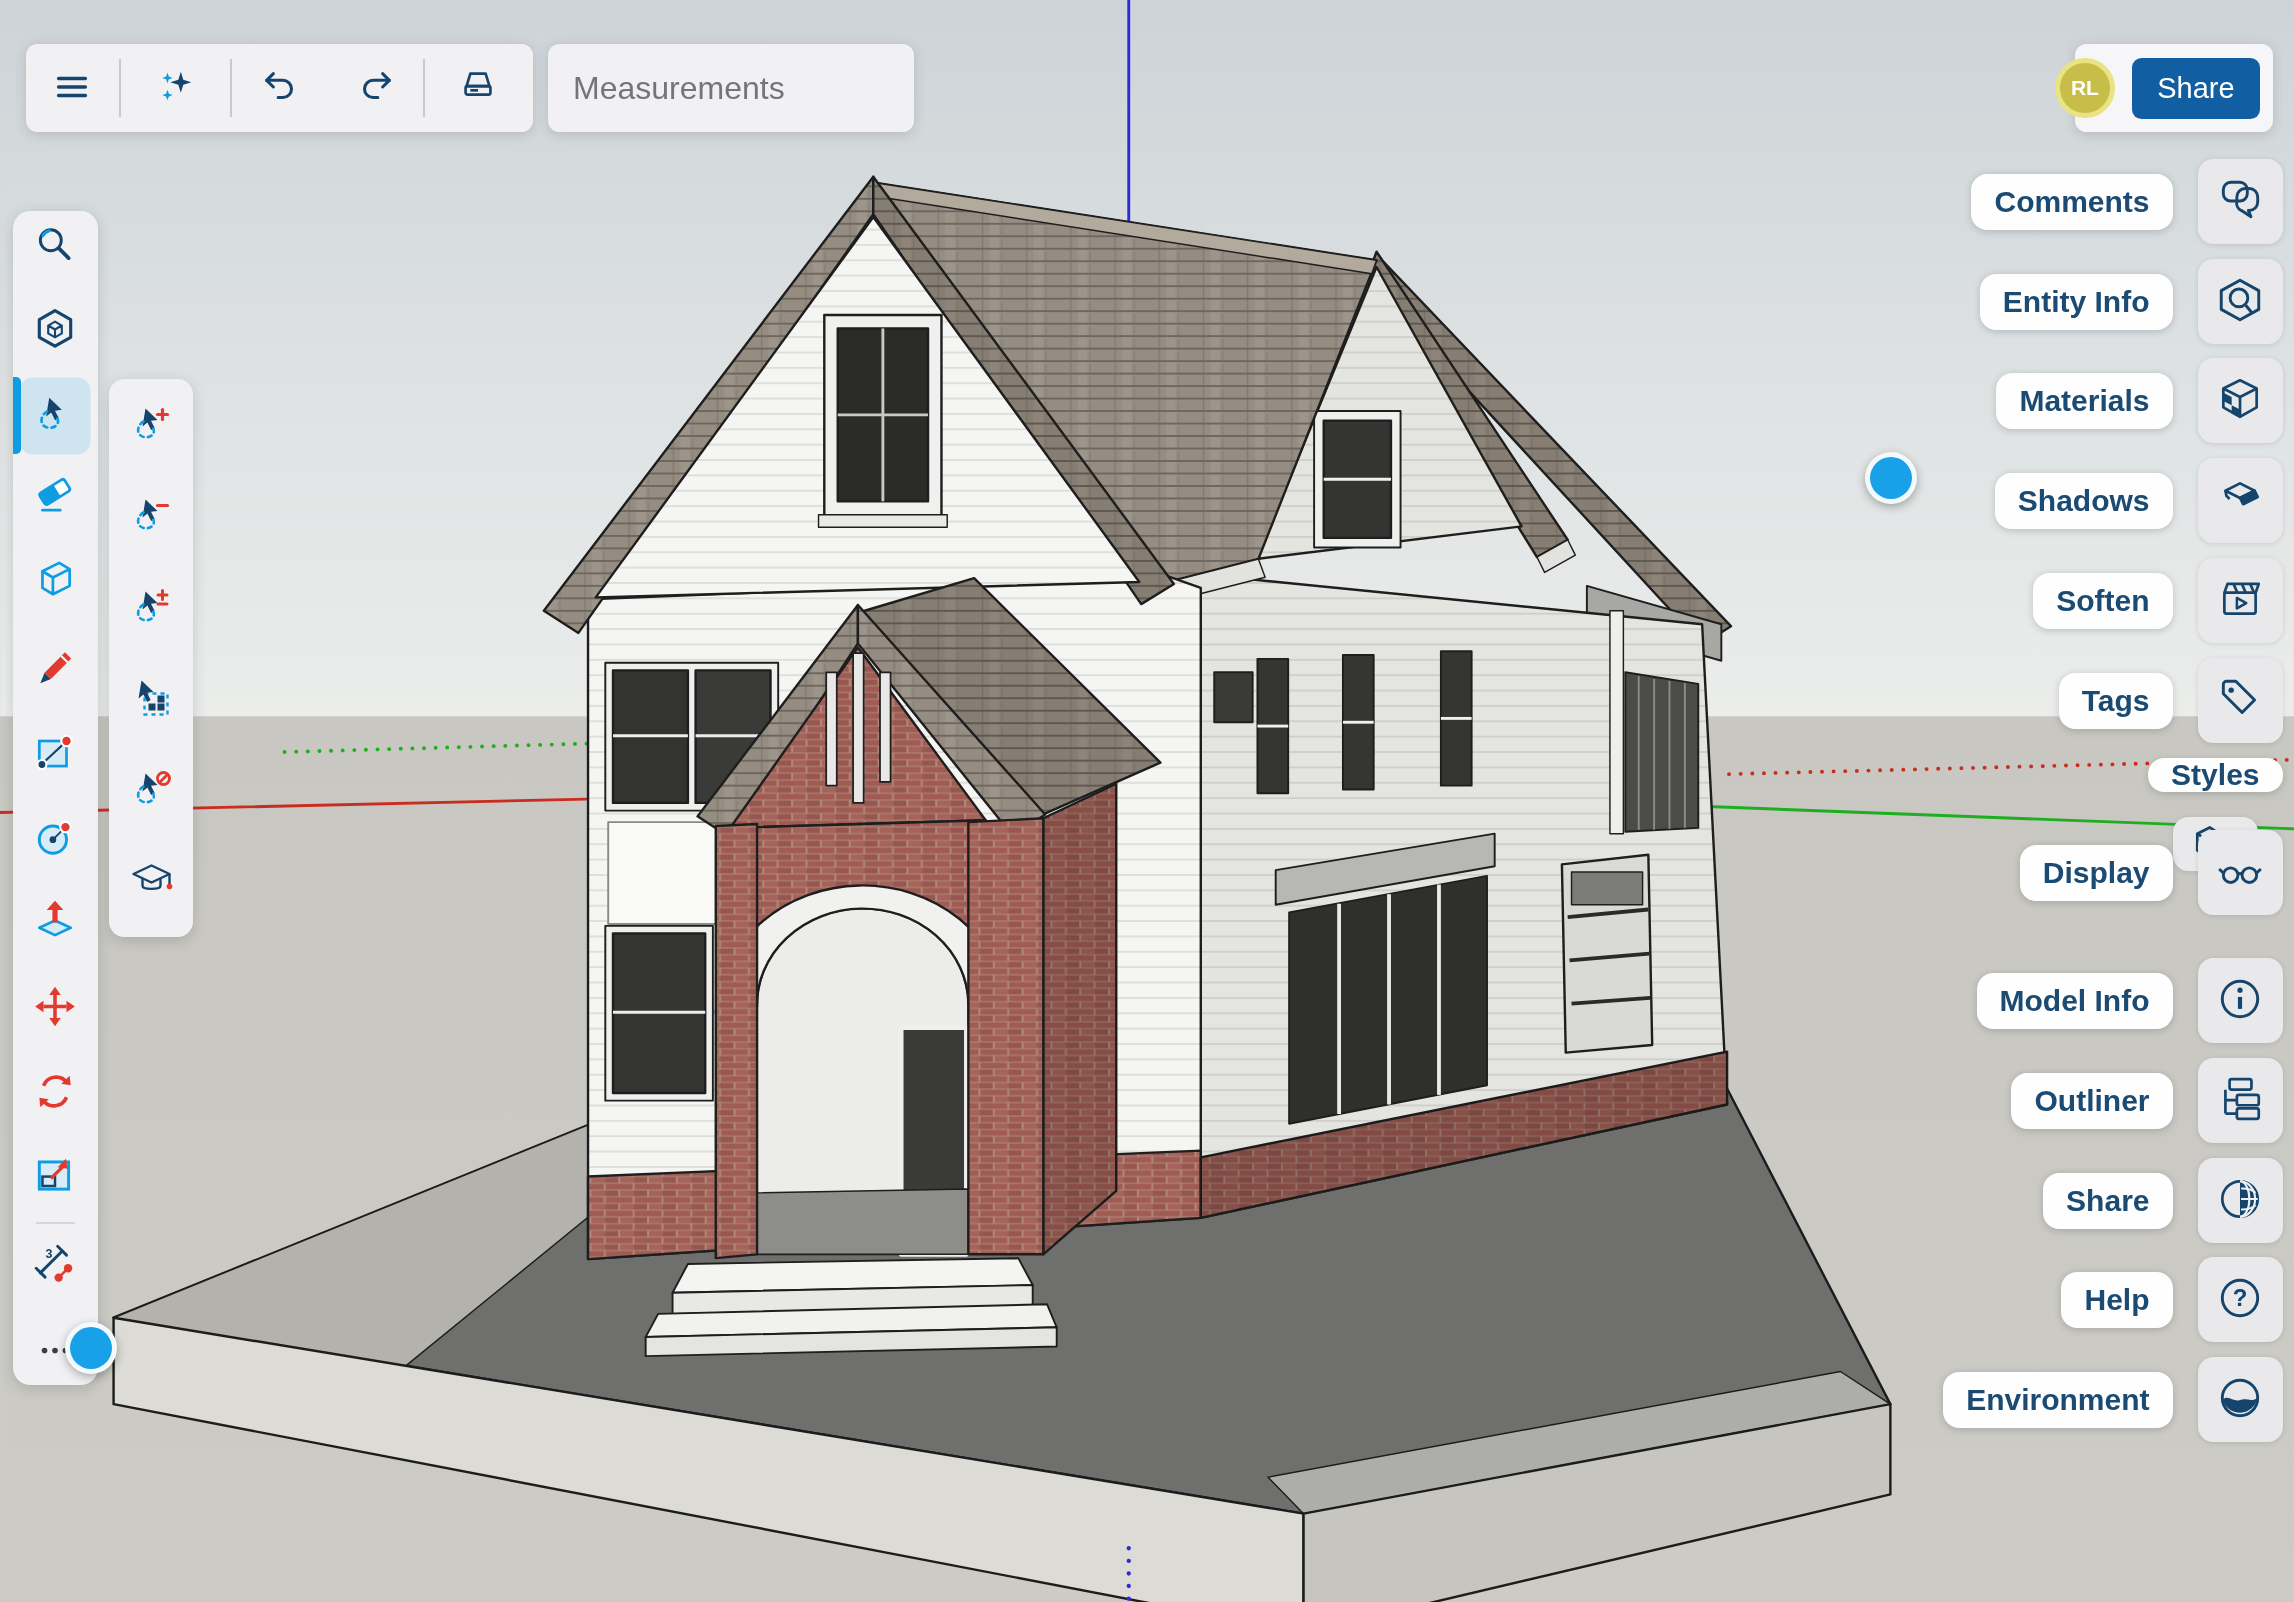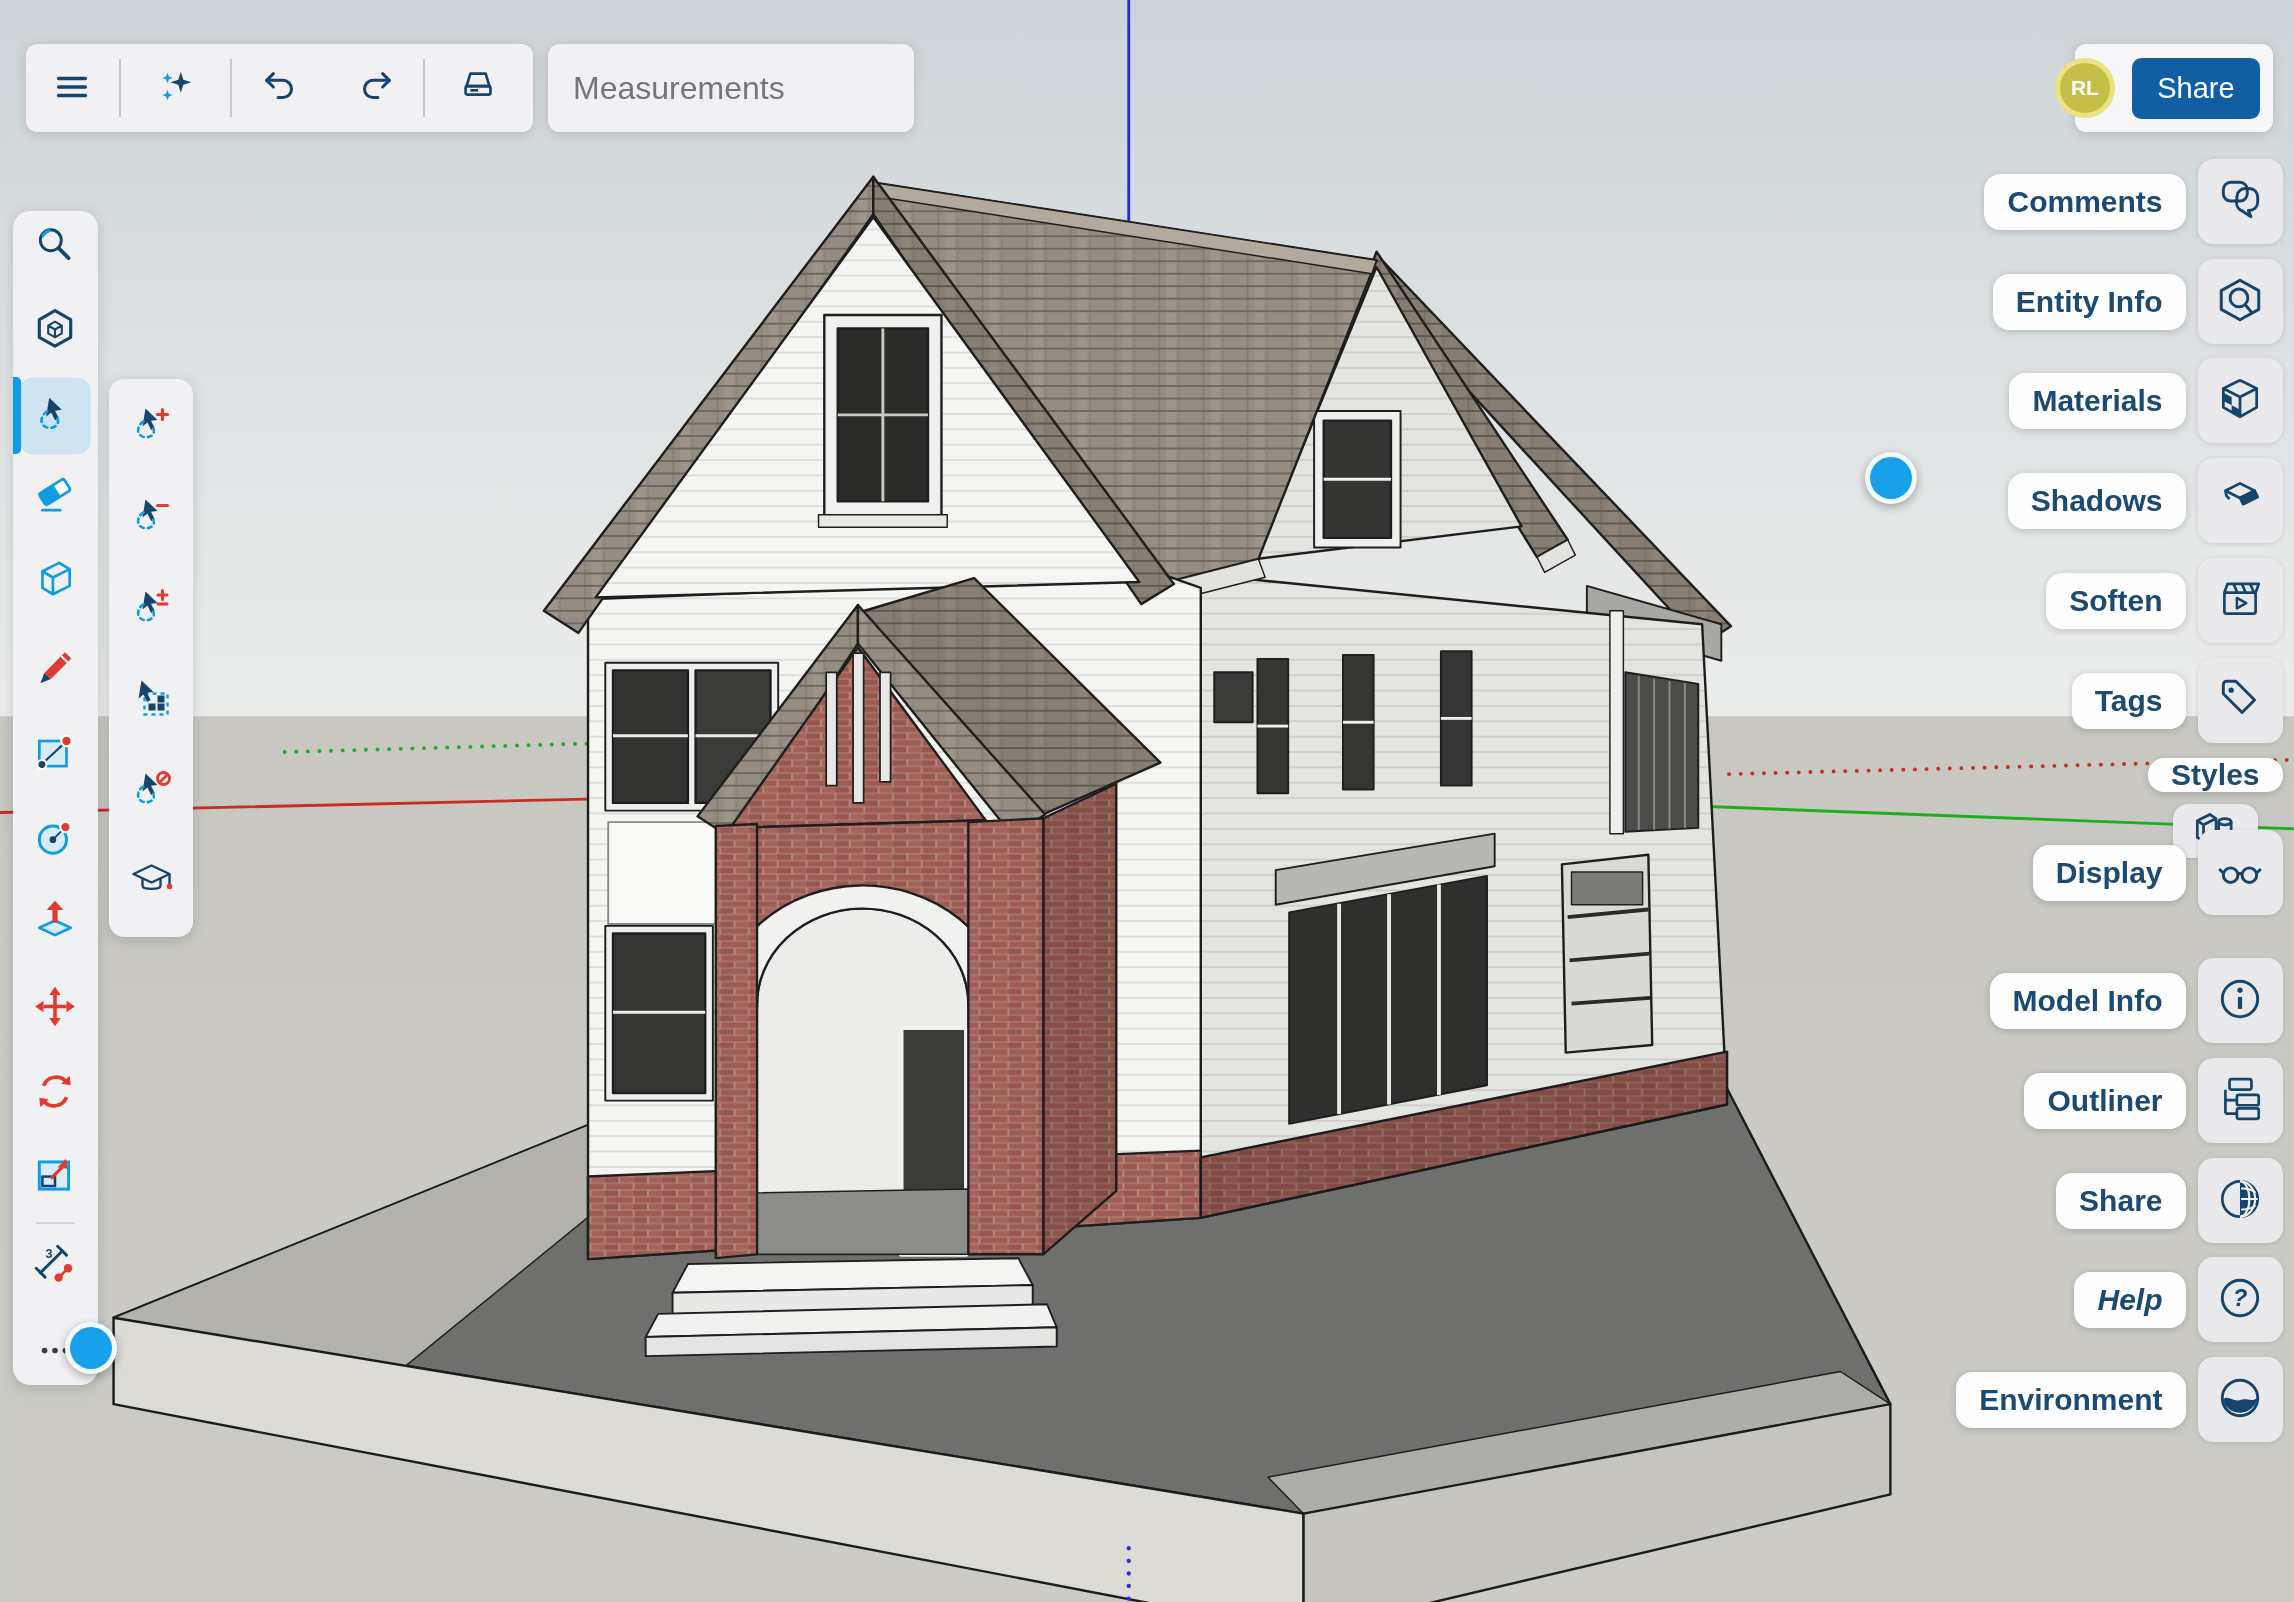--- a/index.html
+++ b/index.html
@@ -25,21 +25,21 @@
   .ltool{position:absolute;left:50%;transform:translate(-50%,-50%);width:60px;height:63px;display:flex;align-items:center;justify-content:center;border-radius:13.4px;cursor:pointer;}
   .ltool svg{width:46px;height:46px;}
   .ltool.selected{background:#cfe4f1;width:71px;height:77px;}
   .selbar{position:absolute;left:0;width:8.6px;border-radius:0 4.8px 4.8px 0;background:#0e9de3;}
   .ltool-div{position:absolute;left:23px;right:23px;height:1.9px;background:#d6d6da;}
 
   #select-flyout{position:absolute;left:109px;top:379px;width:84px;height:558px;background:#f1f1f4;border-radius:15.4px;box-shadow:0 3.8px 13.4px rgba(55,60,70,.2);}
   #select-flyout .ltool{width:61px;height:67px;}
   #select-flyout .ltool svg{width:44px;height:44px;}
 
-  .rail-row{position:absolute;right:11.5px;display:flex;align-items:center;gap:12px;height:85px;}
+  .rail-row{position:absolute;right:11.5px;display:flex;align-items:center;gap:25px;height:85px;}
   .pill{background:#fefefe;border-radius:16.3px;height:56px;padding:0 23px;display:flex;align-items:center;font-size:30px;font-weight:600;color:#1b4a73;box-shadow:0 1.9px 7.7px rgba(50,55,65,.22);white-space:nowrap;cursor:pointer;}
   .tile{width:85px;height:85px;background:#e9e9ec;border-radius:15.4px;display:flex;align-items:center;justify-content:center;box-shadow:0 1px 5.8px rgba(50,55,65,.15);cursor:pointer;}
   .tile svg{width:50px;height:50px;}
 
   .touch{position:absolute;width:42px;height:42px;border-radius:50%;background:#18a0e8;border:5.8px solid rgba(255,255,255,.95);box-shadow:0 2.9px 9.6px rgba(0,0,0,.3);transform:translate(-50%,-50%);z-index:60;pointer-events:none;}
 </style>
 </head>
 <body>
 
 <div id="stage">
@@ -588,21 +588,21 @@
               <circle cx="24" cy="24" r="17" stroke="#15456d" stroke-width="2.6" fill="none"></circle>
               <path d="M24 7 a17 17 0 0 1 0 34 Z" fill="#15456d"></path>
               <g stroke="#f1f1f4" stroke-width="2" fill="none">
                 <path d="M24 7 a9 17 0 0 1 0 34"></path>
                 <path d="M24 7 a14.5 17 0 0 1 0 34"></path>
                 <path d="M25 14 a16 10 0 0 1 14 4 M25 34 a16 10 0 0 0 14 -4 M25 24 h16"></path>
               </g>
             </svg></span>
         </div>
       </div>
-      <div class="rail-row" style="top: 1257px; font-style: italic;">
+      <div class="rail-row" style="top: 1257px;">
         <div class="pill">Help</div>
         <div class="tile">
           <span><svg viewBox="0 0 48 48" xmlns="http://www.w3.org/2000/svg">
               <circle cx="24" cy="24" r="17" stroke="#15456d" stroke-width="2.8" fill="none"></circle>
               <text x="24" y="32" font-size="23" font-weight="bold" text-anchor="middle" fill="#15456d" font-family="Liberation Sans, sans-serif">?</text>
             </svg></span>
         </div>
       </div>
       <div class="rail-row" style="top: 1357px;">
         <div class="pill">Environment</div>

